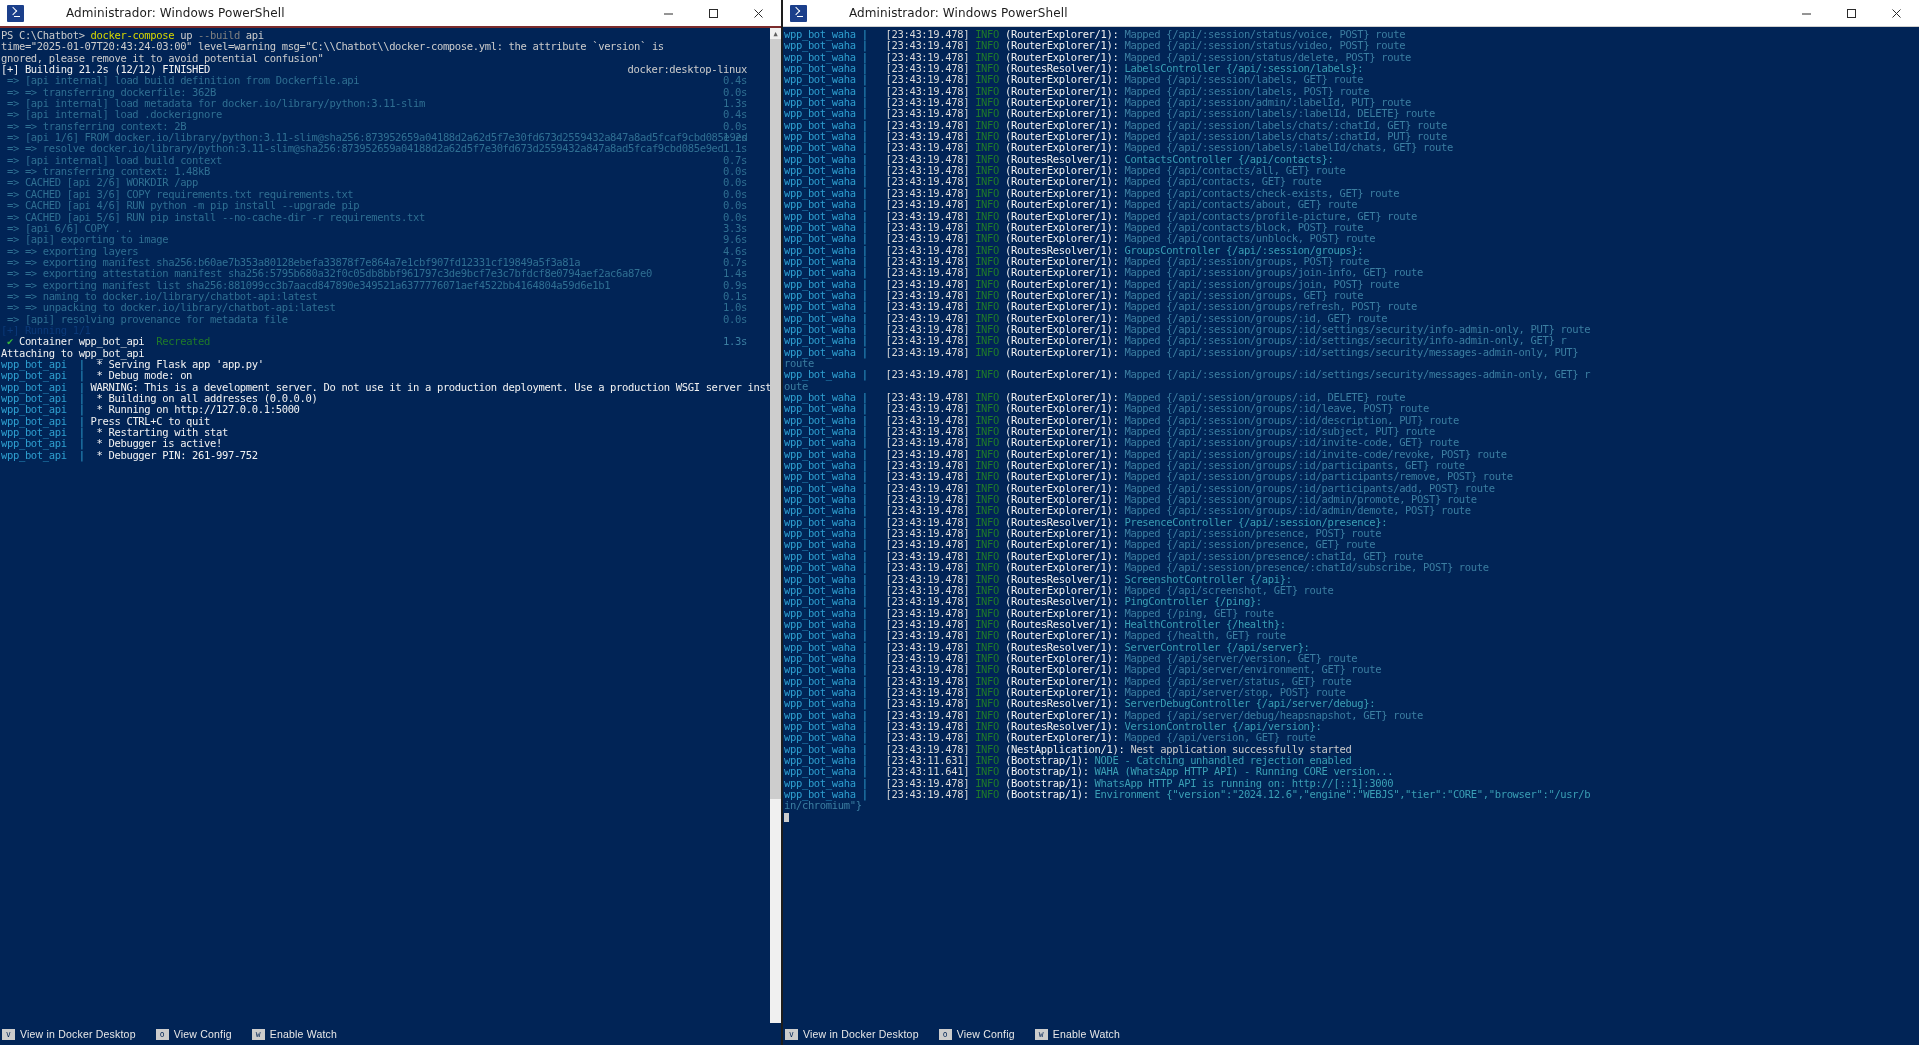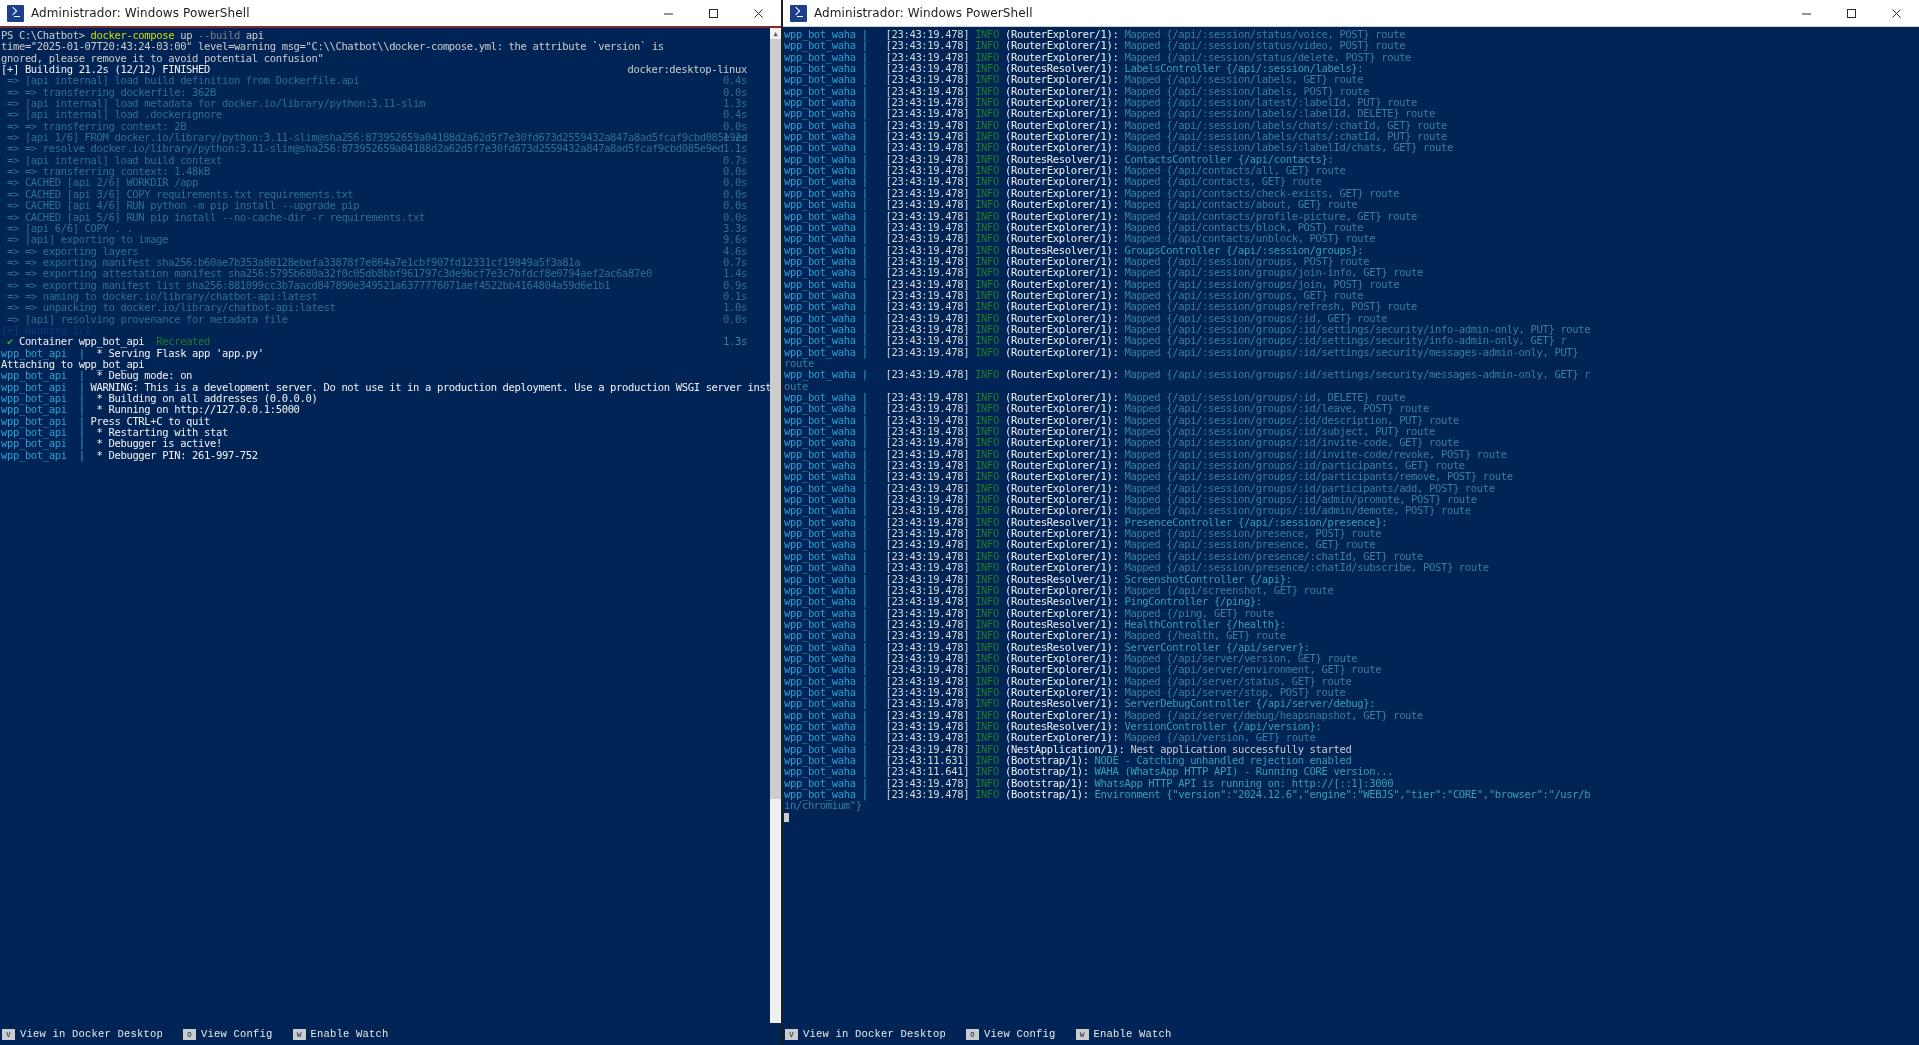--- a/index.html
+++ b/index.html
@@ -14,21 +14,21 @@
 
   .titlebar{height:26px;background:#ffffff;display:flex;align-items:center;
             border-bottom:1px solid #d0d0d0;flex:0 0 26px;position:relative;}
   .tb-icon{width:17px;height:17px;margin-left:7px;margin-right:7px;background:#1b3f8b;
            border-radius:1px;position:relative;flex:0 0 17px;}
   .tb-icon:before{content:"";position:absolute;left:3px;top:3.5px;width:5px;height:5px;
            border-right:1.6px solid #ffffff;border-bottom:1.6px solid #ffffff;
            transform:rotate(-45deg);}
   .tb-icon:after{content:"";position:absolute;left:7px;top:11px;width:6px;height:1.6px;background:#fff;}
   .tb-title{font-family:"DejaVu Sans","Liberation Sans",sans-serif;font-size:12px;color:#1d1d1d;
-            letter-spacing:.1px;white-space:nowrap;}
+            letter-spacing:.1px;white-space:nowrap;margin-left:35px;}
   .tb-btns{margin-left:auto;display:flex;height:26px;}
   .tb-btn{width:45px;height:26px;display:flex;align-items:center;justify-content:center;
           color:#2b2b2b;font-family:"DejaVu Sans",sans-serif;font-size:11px;}
   .tb-btn svg{display:block;}
   .win-left .titlebar{border-bottom:2px solid #7b2b2b;}
 
   .console{flex:1 1 auto;position:relative;background:#012456;overflow:hidden;padding-left:31px;}
   .conwrap{position:absolute;inset:0;padding:2px 0 0 1px;}
 
   
@@ -59,21 +59,21 @@
   .sbar .sb-thumb{position:absolute;left:0;width:11px;background:#cdcdcd;}
   .win-left .sbar{background:#f0f0f0;}
 
   
   .hintbar{position:absolute;left:0;bottom:0;height:22px;width:100%;background:#012456;
            display:flex;align-items:center;padding-left:2px;}
   .hint{display:flex;align-items:center;margin-right:20px;}
   .keycap{display:inline-flex;align-items:center;justify-content:center;min-width:11px;height:11px;
           background:#cccccc;color:#012456;font-size:8px;font-family:"DejaVu Sans Mono",monospace;
           margin-right:5px;padding:0 1px;}
-  .hint-label{color:#e8e8e8;font-size:10.5px;font-family:Liberation Mono, monospace;
+  .hint-label{color:#e8e8e8;font-size:10.5px;font-family:Liberation Sans, sans-serif;
               letter-spacing:.2px;white-space:nowrap;}
   .blockcur{display:inline-block;width:5px;height:9px;background:#cccccc;vertical-align:-1px;}
 </style>
 </head>
 <body>
 
 <div class="desktop">
 
   <div class="win win-left">
     <div class="titlebar">
@@ -122,22 +122,22 @@
           <div class="row rowline"><span class="l-dim"> =&gt; [api] exporting to image</span><span class="timecol">9.6s</span></div>
           <div class="row rowline"><span class="l-dim"> =&gt; =&gt; exporting layers</span><span class="timecol">4.6s</span></div>
           <div class="row rowline"><span class="l-dim"> =&gt; =&gt; exporting manifest sha256:b60ae7b353a80128ebefa33878f7e864a7e1cbf907fd12331cf19849a5f3a81a</span><span class="timecol">0.7s</span></div>
           <div class="row rowline"><span class="l-dim"> =&gt; =&gt; exporting attestation manifest sha256:5795b680a32f0c05db8bbf961797c3de9bcf7e3c7bfdcf8e0794aef2ac6a87e0</span><span class="timecol">1.4s</span></div>
           <div class="row rowline"><span class="l-dim"> =&gt; =&gt; exporting manifest list sha256:881099cc3b7aacd847890e349521a6377776071aef4522bb4164804a59d6e1b1</span><span class="timecol">0.9s</span></div>
           <div class="row rowline"><span class="l-dim"> =&gt; =&gt; naming to docker.io/library/chatbot-api:latest</span><span class="timecol">0.1s</span></div>
           <div class="row rowline"><span class="l-dim"> =&gt; =&gt; unpacking to docker.io/library/chatbot-api:latest</span><span class="timecol">1.0s</span></div>
           <div class="row rowline"><span class="l-dim"> =&gt; [api] resolving provenance for metadata file</span><span class="timecol">0.0s</span></div>
           <div class="row rowline"><span class="l-navy">[+] Running 1/1</span></div>
           <div class="row rowline"><span class="l-green"> ✔</span><span class="l-bright"> Container wpp_bot_api</span><span>  </span><span class="l-greendk">Recreated</span><span class="timecol" style="color: rgb(59, 126, 161);">1.3s</span></div>
+          <div class="row rowline"><span class="l-bright">Attaching to wpp_bot_api</span></div>
           <div class="row rowline"><span class="l-cyan">wpp_bot_api</span><span class="l-cyan">  | </span><span class="l-bright"> * Serving Flask app 'app.py'</span></div>
-          <div class="row rowline"><span class="l-bright">Attaching to wpp_bot_api</span></div>
           <div class="row rowline"><span class="l-cyan">wpp_bot_api</span><span class="l-cyan">  | </span><span class="l-bright"> * Debug mode: on</span></div>
           <div class="row rowline"><span class="l-cyan">wpp_bot_api</span><span class="l-cyan">  | </span><span class="l-bright">WARNING: This is a development server. Do not use it in a production deployment. Use a production WSGI server instead.</span></div>
           <div class="row rowline"><span class="l-cyan">wpp_bot_api</span><span class="l-cyan">  | </span><span class="l-bright"> * Building on all addresses (0.0.0.0)</span></div>
           <div class="row rowline"><span class="l-cyan">wpp_bot_api</span><span class="l-cyan">  | </span><span class="l-bright"> * Running on http://127.0.0.1:5000</span></div>
           <div class="row rowline"><span class="l-cyan">wpp_bot_api</span><span class="l-cyan">  | </span><span class="l-bright">Press CTRL+C to quit</span></div>
           <div class="row rowline"><span class="l-cyan">wpp_bot_api</span><span class="l-cyan">  | </span><span class="l-bright"> * Restarting with stat</span></div>
           <div class="row rowline"><span class="l-cyan">wpp_bot_api</span><span class="l-cyan">  | </span><span class="l-bright"> * Debugger is active!</span></div>
           <div class="row rowline"><span class="l-cyan">wpp_bot_api</span><span class="l-cyan">  | </span><span class="l-bright"> * Debugger PIN: 261-997-752</span></div>
         </div>
 
@@ -189,21 +189,21 @@
     </div>
 
     <div class="console">
       <div class="conwrap" id="right-body">
           <div class="row rowline"><span class="l-cyan">wpp_bot_waha</span><span class="l-cyan"> |   </span><span class="l-time">[23:43:19.478]</span><span> </span><span class="l-greendk">INFO</span><span> </span><span class="l-bright">(RouterExplorer/1):</span><span> </span><span class="l-dim2">Mapped {/api/:session/status/voice, POST} route</span></div>
           <div class="row rowline"><span class="l-cyan">wpp_bot_waha</span><span class="l-cyan"> |   </span><span class="l-time">[23:43:19.478]</span><span> </span><span class="l-greendk">INFO</span><span> </span><span class="l-bright">(RouterExplorer/1):</span><span> </span><span class="l-dim2">Mapped {/api/:session/status/video, POST} route</span></div>
           <div class="row rowline"><span class="l-cyan">wpp_bot_waha</span><span class="l-cyan"> |   </span><span class="l-time">[23:43:19.478]</span><span> </span><span class="l-greendk">INFO</span><span> </span><span class="l-bright">(RouterExplorer/1):</span><span> </span><span class="l-dim2">Mapped {/api/:session/status/delete, POST} route</span></div>
           <div class="row rowline"><span class="l-cyan">wpp_bot_waha</span><span class="l-cyan"> |   </span><span class="l-time">[23:43:19.478]</span><span> </span><span class="l-greendk">INFO</span><span> </span><span class="l-bright">(RoutesResolver/1):</span><span> </span><span class="l-teal">LabelsController {/api/:session/labels}:</span></div>
           <div class="row rowline"><span class="l-cyan">wpp_bot_waha</span><span class="l-cyan"> |   </span><span class="l-time">[23:43:19.478]</span><span> </span><span class="l-greendk">INFO</span><span> </span><span class="l-bright">(RouterExplorer/1):</span><span> </span><span class="l-dim2">Mapped {/api/:session/labels, GET} route</span></div>
           <div class="row rowline"><span class="l-cyan">wpp_bot_waha</span><span class="l-cyan"> |   </span><span class="l-time">[23:43:19.478]</span><span> </span><span class="l-greendk">INFO</span><span> </span><span class="l-bright">(RouterExplorer/1):</span><span> </span><span class="l-dim2">Mapped {/api/:session/labels, POST} route</span></div>
-          <div class="row rowline"><span class="l-cyan">wpp_bot_waha</span><span class="l-cyan"> |   </span><span class="l-time">[23:43:19.478]</span><span> </span><span class="l-greendk">INFO</span><span> </span><span class="l-bright">(RouterExplorer/1):</span><span> </span><span class="l-dim2">Mapped {/api/:session/latest/:labelId, PUT} route</span></div>
+          <div class="row rowline"><span class="l-cyan">wpp_bot_waha</span><span class="l-cyan"> |   </span><span class="l-time">[23:43:19.478]</span><span> </span><span class="l-greendk">INFO</span><span> </span><span class="l-bright">(RouterExplorer/1):</span><span> </span><span class="l-dim2">Mapped {/api/:session/admin/:labelId, PUT} route</span></div>
           <div class="row rowline"><span class="l-cyan">wpp_bot_waha</span><span class="l-cyan"> |   </span><span class="l-time">[23:43:19.478]</span><span> </span><span class="l-greendk">INFO</span><span> </span><span class="l-bright">(RouterExplorer/1):</span><span> </span><span class="l-dim2">Mapped {/api/:session/labels/:labelId, DELETE} route</span></div>
           <div class="row rowline"><span class="l-cyan">wpp_bot_waha</span><span class="l-cyan"> |   </span><span class="l-time">[23:43:19.478]</span><span> </span><span class="l-greendk">INFO</span><span> </span><span class="l-bright">(RouterExplorer/1):</span><span> </span><span class="l-dim2">Mapped {/api/:session/labels/chats/:chatId, GET} route</span></div>
           <div class="row rowline"><span class="l-cyan">wpp_bot_waha</span><span class="l-cyan"> |   </span><span class="l-time">[23:43:19.478]</span><span> </span><span class="l-greendk">INFO</span><span> </span><span class="l-bright">(RouterExplorer/1):</span><span> </span><span class="l-dim2">Mapped {/api/:session/labels/chats/:chatId, PUT} route</span></div>
           <div class="row rowline"><span class="l-cyan">wpp_bot_waha</span><span class="l-cyan"> |   </span><span class="l-time">[23:43:19.478]</span><span> </span><span class="l-greendk">INFO</span><span> </span><span class="l-bright">(RouterExplorer/1):</span><span> </span><span class="l-dim2">Mapped {/api/:session/labels/:labelId/chats, GET} route</span></div>
           <div class="row rowline"><span class="l-cyan">wpp_bot_waha</span><span class="l-cyan"> |   </span><span class="l-time">[23:43:19.478]</span><span> </span><span class="l-greendk">INFO</span><span> </span><span class="l-bright">(RoutesResolver/1):</span><span> </span><span class="l-teal">ContactsController {/api/contacts}:</span></div>
           <div class="row rowline"><span class="l-cyan">wpp_bot_waha</span><span class="l-cyan"> |   </span><span class="l-time">[23:43:19.478]</span><span> </span><span class="l-greendk">INFO</span><span> </span><span class="l-bright">(RouterExplorer/1):</span><span> </span><span class="l-dim2">Mapped {/api/contacts/all, GET} route</span></div>
           <div class="row rowline"><span class="l-cyan">wpp_bot_waha</span><span class="l-cyan"> |   </span><span class="l-time">[23:43:19.478]</span><span> </span><span class="l-greendk">INFO</span><span> </span><span class="l-bright">(RouterExplorer/1):</span><span> </span><span class="l-dim2">Mapped {/api/contacts, GET} route</span></div>
           <div class="row rowline"><span class="l-cyan">wpp_bot_waha</span><span class="l-cyan"> |   </span><span class="l-time">[23:43:19.478]</span><span> </span><span class="l-greendk">INFO</span><span> </span><span class="l-bright">(RouterExplorer/1):</span><span> </span><span class="l-dim2">Mapped {/api/contacts/check-exists, GET} route</span></div>
           <div class="row rowline"><span class="l-cyan">wpp_bot_waha</span><span class="l-cyan"> |   </span><span class="l-time">[23:43:19.478]</span><span> </span><span class="l-greendk">INFO</span><span> </span><span class="l-bright">(RouterExplorer/1):</span><span> </span><span class="l-dim2">Mapped {/api/contacts/about, GET} route</span></div>
           <div class="row rowline"><span class="l-cyan">wpp_bot_waha</span><span class="l-cyan"> |   </span><span class="l-time">[23:43:19.478]</span><span> </span><span class="l-greendk">INFO</span><span> </span><span class="l-bright">(RouterExplorer/1):</span><span> </span><span class="l-dim2">Mapped {/api/contacts/profile-picture, GET} route</span></div>

